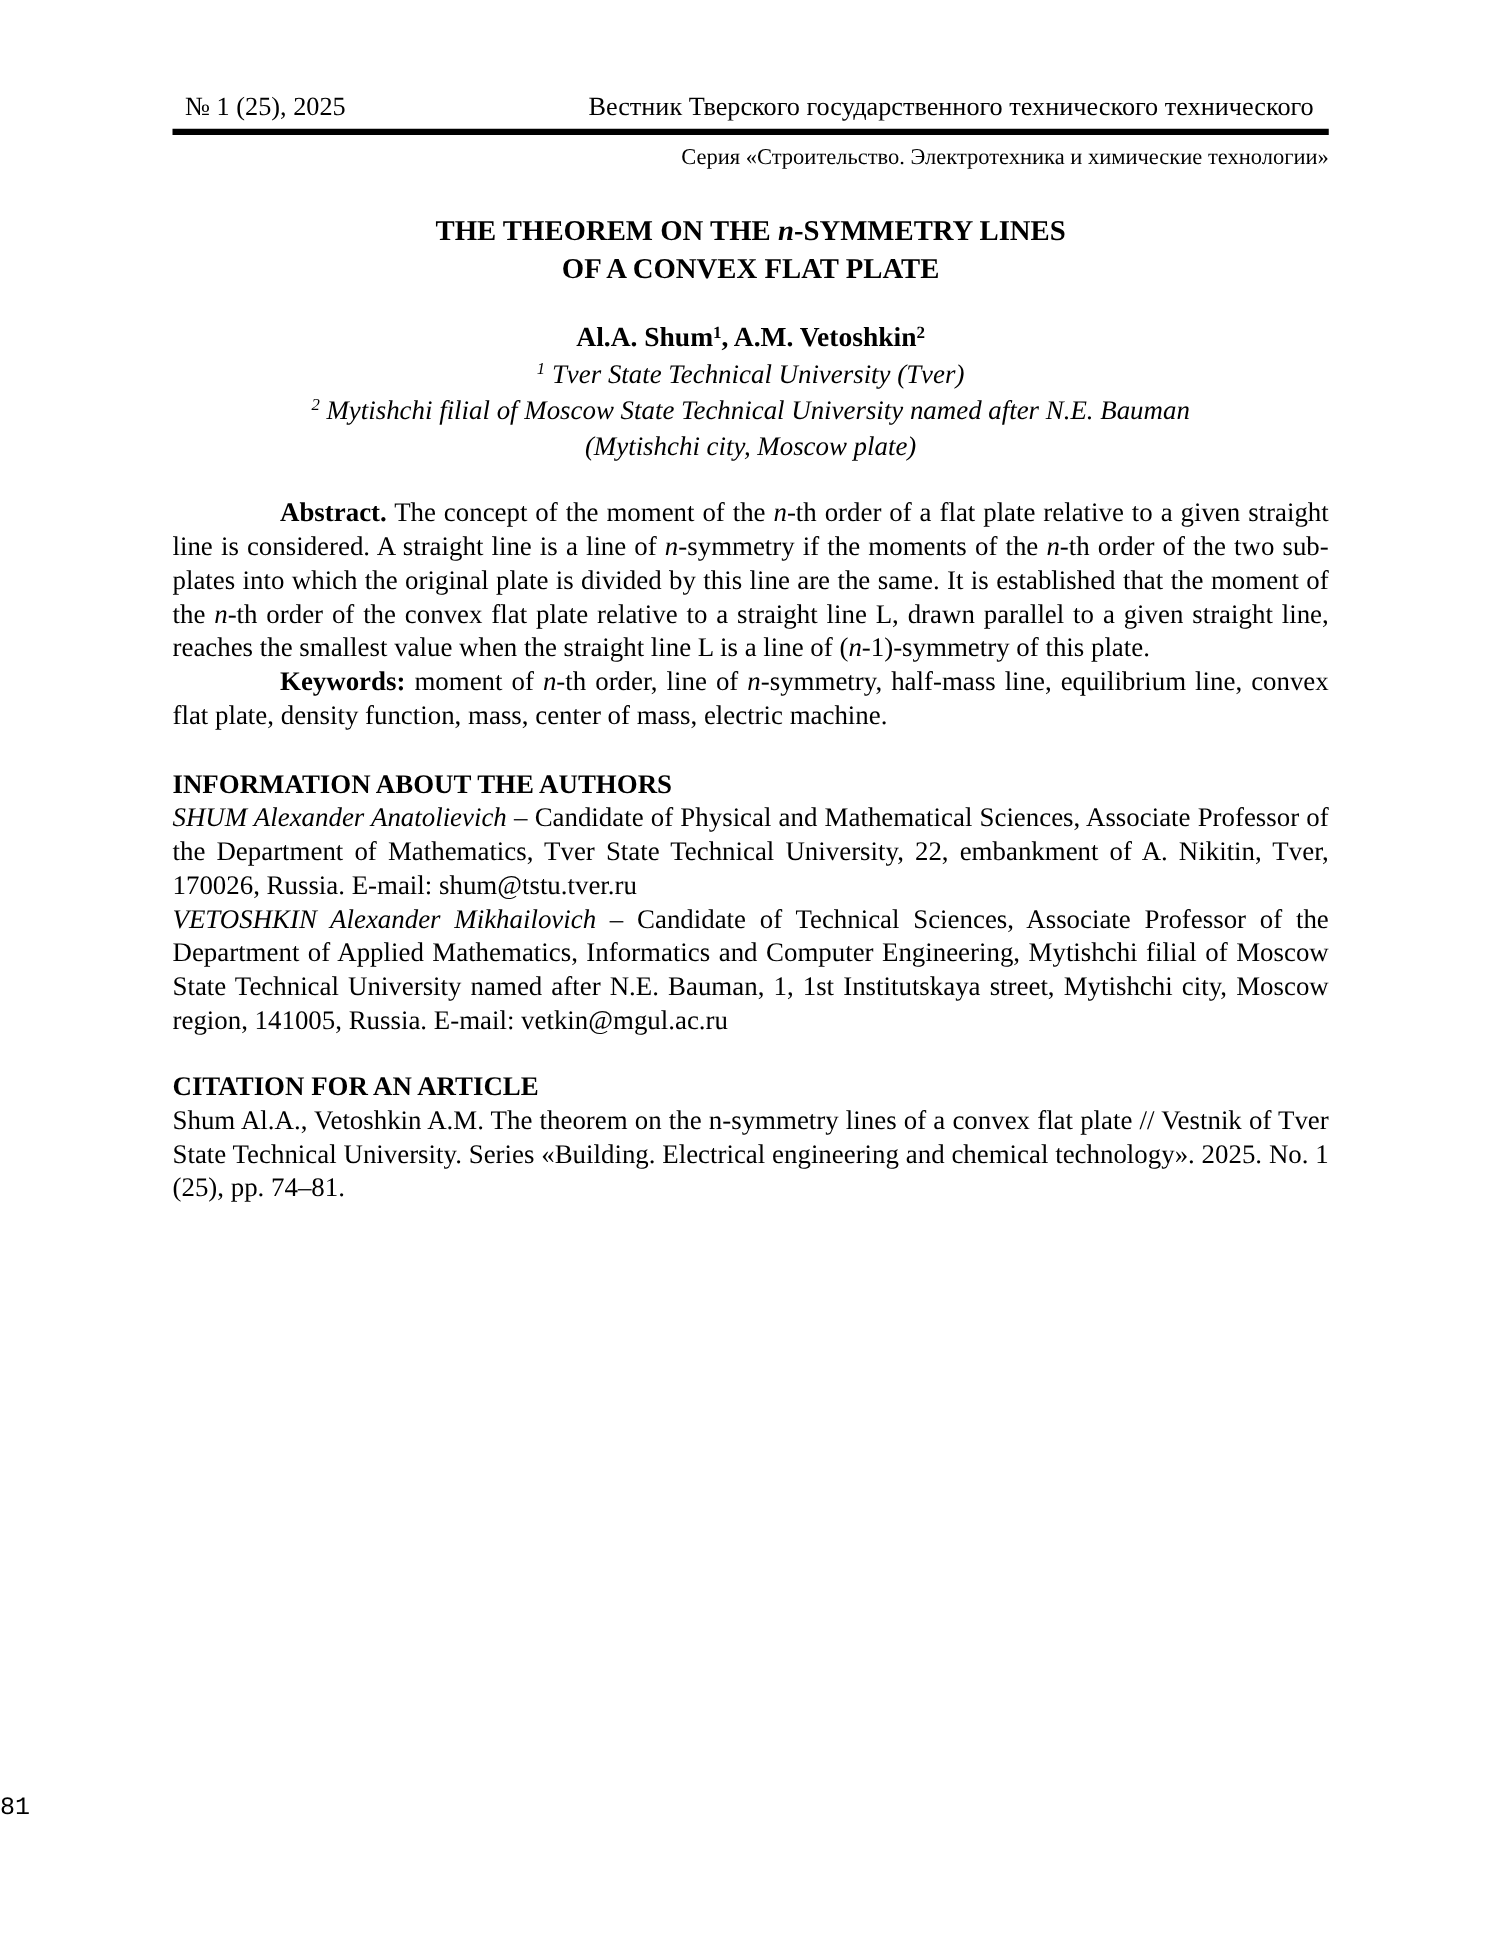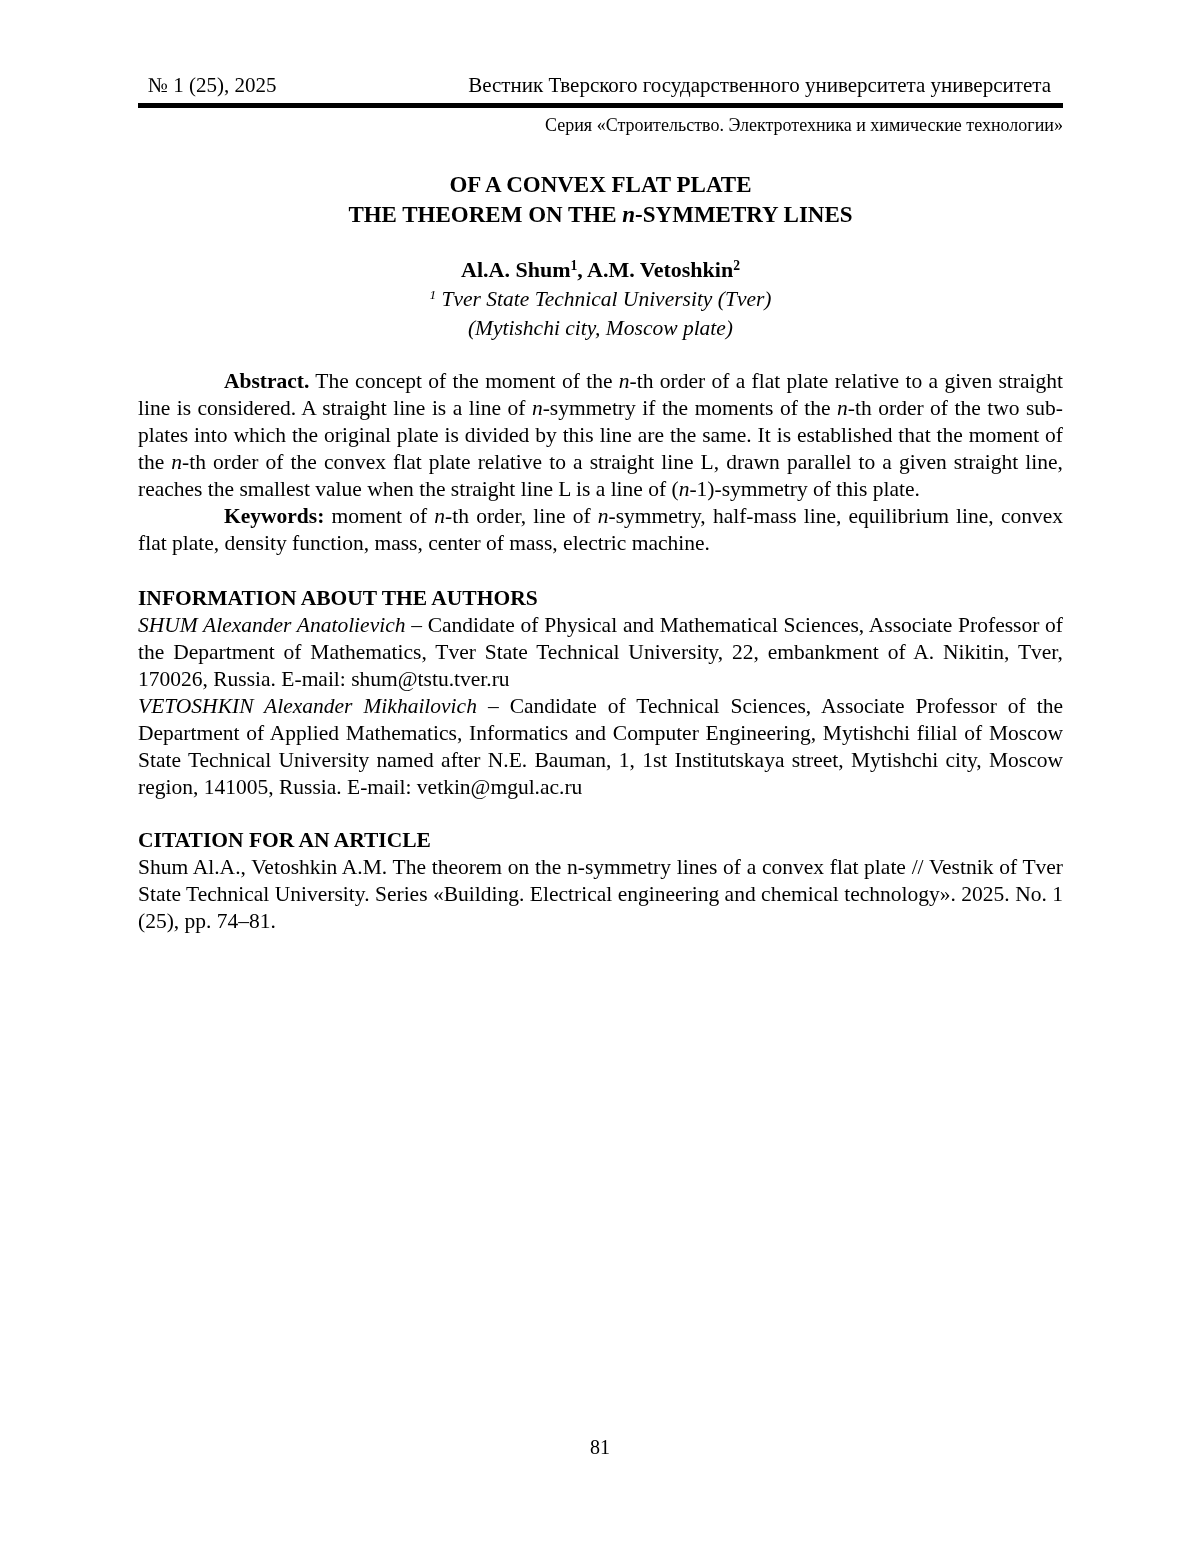--- a/index.html
+++ b/index.html
@@ -80,45 +80,46 @@
     font-size: 0.62em;
     position: relative;
     top: -0.55em;
   }
   
   .page-footer {
     position: absolute;
     bottom: 94px;
     left: 0;
     width: 100%;
-    text-align: center;
     font-size: 20px;
     line-height: 24px;
+    font-family: Liberation Mono, monospace;
   }
 </style>
 </head>
 <body>
 
 <div class="page">
   <div class="content">
 
     <div class="header-row">
       <span class="header-issue">№ 1 (25), 2025</span>
-      <span class="header-journal">Вестник Тверского государственного университета университета</span>
+      <span class="header-journal">Вестник Тверского государственного технического технического</span>
     </div>
     <div class="header-series">Серия «Строительство. Электротехника и химические технологии»</div>
 
     <div class="article-title">
+      <div><span>THE THEOREM ON THE </span><span class="i">n</span><span>-SYMMETRY LINES</span></div>
       <div>OF A CONVEX FLAT PLATE</div>
-      <div><span>THE THEOREM ON THE </span><span class="i">n</span><span>-SYMMETRY LINES</span></div>
     </div>
 
     <div class="authors-block">
       <div class="authors-line"><span>Al.A. Shum</span><span class="sup">1</span><span>, A.M. Vetoshkin</span><span class="sup">2</span></div>
       <div class="affiliation"><span class="sup">1</span><span> Tver State Technical University (Tver)</span></div>
+      <div class="affiliation"><span class="sup">2</span><span> Mytishchi filial of Moscow State Technical University named after N.E. Bauman</span></div>
       <div class="affiliation">(Mytishchi city, Moscow plate)</div>
     </div>
 
     <div class="para indent abstract-para"><span class="b">Abstract.</span><span> The concept of the moment of the </span><span class="i">n</span><span>-th order of a flat plate relative to a given straight line is considered. A straight line is a line of </span><span class="i">n</span><span>-symmetry if the moments of the </span><span class="i">n</span><span>-th order of the two sub-plates into which the original plate is divided by this line are the same. It is established that the moment of the </span><span class="i">n</span><span>-th order of the convex flat plate relative to a straight line L, drawn parallel to a given straight line, reaches the smallest value when the straight line L is a line of (</span><span class="i">n</span><span>-1)-symmetry of this plate.</span></div>
     <div class="para indent"><span class="b">Keywords:</span><span> moment of </span><span class="i">n</span><span>-th order, line of </span><span class="i">n</span><span>-symmetry, half-mass line, equilibrium line, convex flat plate, density function, mass, center of mass, electric machine.</span></div>
 
     <div class="section-heading">INFORMATION ABOUT THE AUTHORS</div>
     <div class="para"><span class="i">SHUM Alexander Anatolievich</span><span> – Candidate of Physical and Mathematical Sciences, Associate Professor of the Department of Mathematics, Tver State Technical University, 22, embankment of A. Nikitin, Tver, 170026, Russia. E-mail: shum@tstu.tver.ru</span></div>
     <div class="para"><span class="i">VETOSHKIN Alexander Mikhailovich</span><span> – Candidate of Technical Sciences, Associate Professor of the Department of Applied Mathematics, Informatics and Computer Engineering, Mytishchi filial of Moscow State Technical University named after N.E. Bauman, 1, 1st Institutskaya street, Mytishchi city, Moscow region, 141005, Russia. E-mail: vetkin@mgul.ac.ru</span></div>
 

